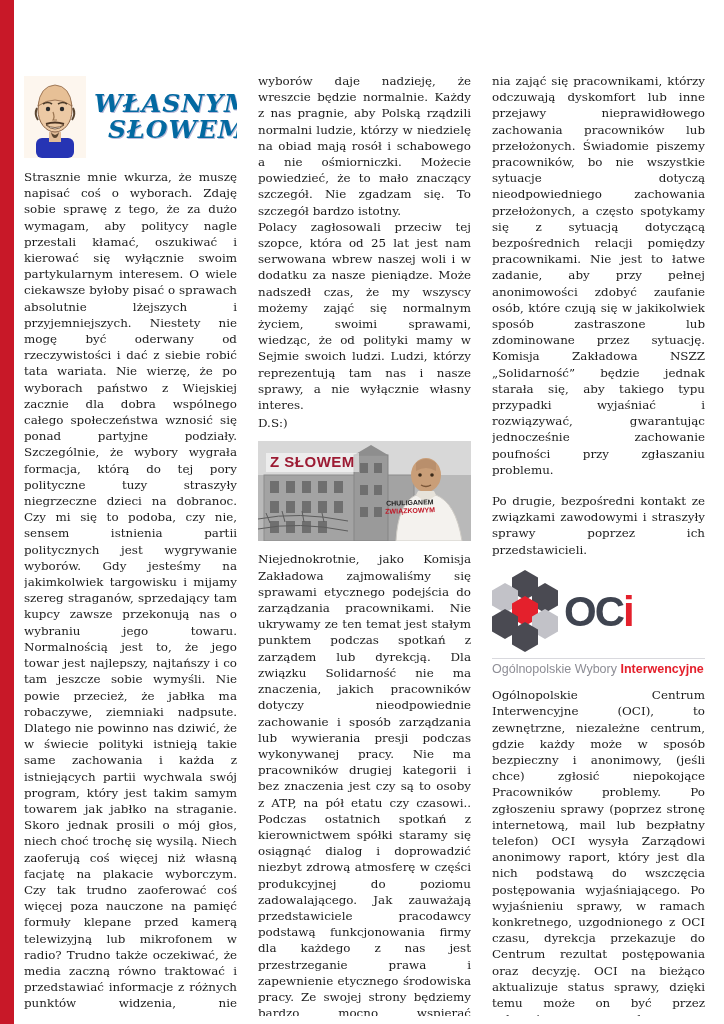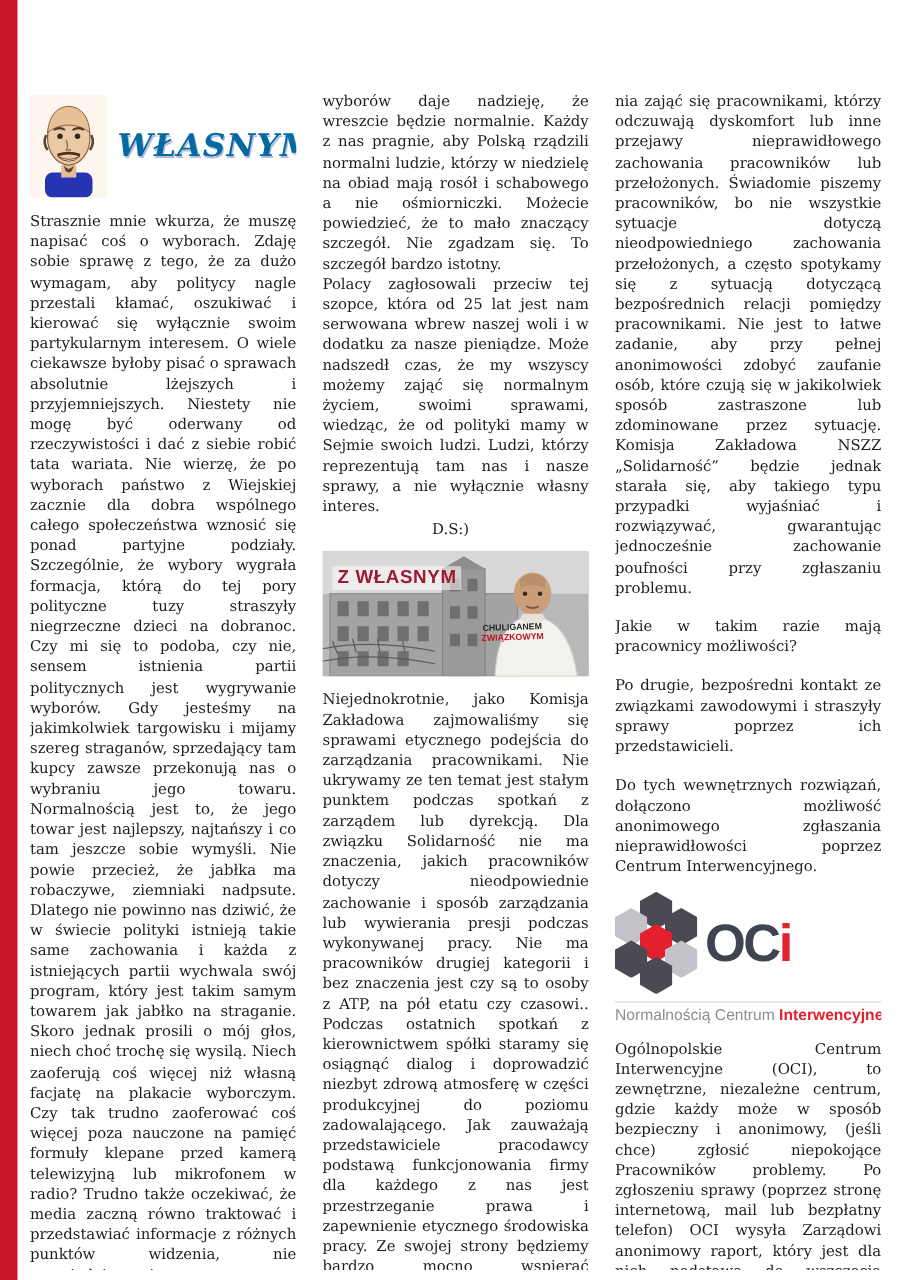--- a/index.html
+++ b/index.html
@@ -40,21 +40,21 @@
   .script-title{
     font-family:"DejaVu Serif", serif;
     font-style:italic;font-weight:bold;
     color:#0369a1;
     font-size:25px;line-height:26px;
     letter-spacing:1px;
     text-shadow:1px 1px 0 #b9b9d8;
   }
   .script-title .l2{margin-left:14px;}
   
-  .signature{text-align:center;padding-right:8px;margin:2px 0 10px 0;}
+  .signature{text-align:left;padding-right:8px;margin:2px 0 10px 0;}
   .banner{
     position:relative;width:213px;height:100px;
     background:linear-gradient(#d6d6d6,#9a9a9a);
     margin:4px 0 10px 0;overflow:hidden;
   }
   .banner .zz-label{
     position:absolute;left:8px;top:12px;
     font-family:"Liberation Sans", sans-serif;
     font-weight:bold;font-size:15px;letter-spacing:0.5px;
     color:#9c1b33;
@@ -113,20 +113,21 @@
           <circle cx="38" cy="33" r="2.2" fill="#2b2b2b"></circle>
           <path d="M19 28 q5 -3 9 0" fill="none" stroke="#4a3a28" stroke-width="1.6"></path>
           <path d="M34 28 q5 -3 9 0" fill="none" stroke="#4a3a28" stroke-width="1.6"></path>
           <path d="M29 36 q2 5 0 8 l4 0" fill="none" stroke="#9a7450" stroke-width="1.2"></path>
           <path d="M22 49 q9 5 18 0 q-4 4 -9 4 q-5 0 -9 -4Z" fill="#fff" stroke="#6a4a30" stroke-width="0.8"></path>
           <path d="M22 48 q9 -3 18 0" fill="none" stroke="#4a3322" stroke-width="2"></path>
           <path d="M27 56 q4 6 8 0 q-1 6 -4 6 q-3 0 -4 -6Z" fill="#5a4530"></path>
         </svg>
         <div class="script-title">
           <div class="l1">WŁASNYM</div>
+          <div class="l2">SŁOWEM</div>
         </div>
       </div>
       <p>Strasznie mnie wkurza, że muszę napisać coś o wyborach. Zdaję sobie sprawę z tego, że za dużo wymagam, aby politycy nagle przestali kłamać, oszukiwać i kierować się wyłącznie swoim partykularnym interesem. O wiele ciekawsze byłoby pisać o sprawach absolutnie lżejszych i przyjemniejszych. Niestety nie mogę być oderwany od rzeczywistości i dać z siebie robić tata wariata. Nie wierzę, że po wyborach państwo z Wiejskiej zacznie dla dobra wspólnego całego społeczeństwa wznosić się ponad partyjne podziały. Szczególnie, że wybory wygrała formacja, którą do tej pory polityczne tuzy straszyły niegrzeczne dzieci na dobranoc. Czy mi się to podoba, czy nie, sensem istnienia partii politycznych jest wygrywanie wyborów. Gdy jesteśmy na jakimkolwiek targowisku i mijamy szereg straganów, sprzedający tam kupcy zawsze przekonują nas o wybraniu jego towaru. Normalnością jest to, że jego towar jest najlepszy, najtańszy i co tam jeszcze sobie wymyśli. Nie powie przecież, że jabłka ma robaczywe, ziemniaki nadpsute. Dlatego nie powinno nas dziwić, że w świecie polityki istnieją takie same zachowania i każda z istniejących partii wychwala swój program, który jest takim samym towarem jak jabłko na straganie. Skoro jednak prosili o mój głos, niech choć trochę się wysilą. Niech zaoferują coś więcej niż własną facjatę na plakacie wyborczym. Czy tak trudno zaoferować coś więcej poza nauczone na pamięć formuły klepane przed kamerą telewizyjną lub mikrofonem w radio? Trudno także oczekiwać, że media zaczną równo traktować i przedstawiać informacje z różnych punktów widzenia, nie opowiadając się przy tym po żadnej ze stron. Nie sądzę, aby stały się obiektywne, bo takich nie ma i nigdy nie będzie. Natomiast chciałbym, aby zamiast tworzyć własne wyobrażenia rzeczywistości dostosowane do potrzeb swoich wydawców i ich politycznych przyjaciół, skupiły się na realiach i rzetelności podawanych faktów. Przecież w poniedziałek obudziliśmy się w tej samej Polsce, w której kładliśmy się spać w niedzielę. Jednak, daliśmy sobie szansę, aby ta nasza Polska zaczęła zmieniać. Wybory wygrała partia znienawidzona przez media i establishment, który od ćwierćwiecza dzielił i rządził w naszym kraju. Powiedzmy jednak sobie naprzeciw oportunistom, że taki wynik</p>
     </div>
 
     <div class="col">
       <p>wyborów daje nadzieję, że wreszcie będzie normalnie. Każdy z nas pragnie, aby Polską rządzili normalni ludzie, którzy w niedzielę na obiad mają rosół i schabowego a nie ośmiorniczki. Możecie powiedzieć, że to mało znaczący szczegół. Nie zgadzam się. To szczegół bardzo istotny.</p>
       <p>Polacy zagłosowali przeciw tej szopce, która od 25 lat jest nam serwowana wbrew naszej woli i w dodatku za nasze pieniądze. Może nadszedł czas, że my wszyscy możemy zająć się normalnym życiem, swoimi sprawami, wiedząc, że od polityki mamy w Sejmie swoich ludzi. Ludzi, którzy reprezentują tam nas i nasze sprawy, a nie wyłącznie własny interes.</p>
       <div class="signature">D.S:)</div>
 
@@ -167,51 +168,49 @@
           <g>
             <ellipse cx="168" cy="34" rx="15" ry="17" fill="#c99e78"></ellipse>
             <path d="M158 22 Q168 14 178 22 L178 30 Q168 24 158 30 Z" fill="#b98f6c"></path>
             <circle cx="162" cy="34" r="1.8" fill="#3a2a1a"></circle>
             <circle cx="174" cy="34" r="1.8" fill="#3a2a1a"></circle>
             <path d="M163 44 q5 3 10 0" stroke="#7a5638" stroke-width="1.4" fill="none"></path>
             <path d="M138 100 Q140 62 158 54 L168 58 L178 54 Q198 62 204 100 Z" fill="#f4f2ee" stroke="#cfccc6"></path>
             <path d="M158 54 Q168 64 178 54 L176 50 L160 50 Z" fill="#e6e2da"></path>
           </g>
         </svg>
-        <span class="zz-label">Z WŁASNYM</span>
+        <span class="zz-label">Z SŁOWEM</span>
         <div class="tshirt-text">
           <div class="dark">CHULIGANEM</div>
           <div>ZWIĄZKOWYM</div>
         </div>
       </div>
 
       <p>Niejednokrotnie, jako Komisja Zakładowa zajmowaliśmy się sprawami etycznego podejścia do zarządzania pracownikami. Nie ukrywamy ze ten temat jest stałym punktem podczas spotkań z zarządem lub dyrekcją. Dla związku Solidarność nie ma znaczenia, jakich pracowników dotyczy nieodpowiednie zachowanie i sposób zarządzania lub wywierania presji podczas wykonywanej pracy. Nie ma pracowników drugiej kategorii i bez znaczenia jest czy są to osoby z ATP, na pół etatu czy czasowi.. Podczas ostatnich spotkań z kierownictwem spółki staramy się osiągnąć dialog i doprowadzić niezbyt zdrową atmosferę w części produkcyjnej do poziomu zadowalającego. Jak zauważają przedstawiciele pracodawcy podstawą funkcjonowania firmy dla każdego z nas jest przestrzeganie prawa i zapewnienie etycznego środowiska pracy. Ze swojej strony będziemy bardzo mocno wspierać funkcjonujące w Lotte Wedel procedury, takie jak Kodeks Etyczny i Procedura Antykorupcyjna.</p>
 
     </div>
 
     <div class="col">
       <p>nia zająć się pracownikami, którzy odczuwają dyskomfort lub inne przejawy nieprawidłowego zachowania pracowników lub przełożonych. Świadomie piszemy pracowników, bo nie wszystkie sytuacje dotyczą nieodpowiedniego zachowania przełożonych, a często spotykamy się z sytuacją dotyczącą bezpośrednich relacji pomiędzy pracownikami. Nie jest to łatwe zadanie, aby przy pełnej anonimowości zdobyć zaufanie osób, które czują się w jakikolwiek sposób zastraszone lub zdominowane przez sytuację. Komisja Zakładowa NSZZ „Solidarność” będzie jednak starała się, aby takiego typu przypadki wyjaśniać i rozwiązywać, gwarantując jednocześnie zachowanie poufności przy zgłaszaniu problemu.</p>
-      <p class="gap">Jakie w takim razie mają pracownicy możliwości?</p>
       <p class="gap">Po drugie, bezpośredni kontakt ze związkami zawodowymi i straszyły sprawy poprzez ich przedstawicieli.</p>
-      <p class="gap">Do tych wewnętrznych rozwiązań, dołączono możliwość anonimowego zgłaszania nieprawidłowości poprzez Centrum Interwencyjnego.</p>
 
       <div class="oci-logo">
         <div class="oci-top">
           <div class="hexes">
             <div class="hex" style="left:20px;top:0;background:#4a4a52;"></div>
             <div class="hex" style="left:40px;top:13px;background:#4a4a52;"></div>
             <div class="hex" style="left:0;top:13px;background:#c2c2c8;"></div>
             <div class="hex" style="left:20px;top:26px;background:#e4202c;"></div>
             <div class="hex" style="left:40px;top:39px;background:#c2c2c8;"></div>
             <div class="hex" style="left:0;top:39px;background:#4a4a52;"></div>
             <div class="hex" style="left:20px;top:52px;background:#4a4a52;"></div>
           </div>
           <div class="oci-text"><span class="oc">OC</span><span class="i">i</span></div>
         </div>
-        <div class="oci-caption"><span class="gray">Normalnością Centrum </span><span class="red">Interwencyjne</span></div>
+        <div class="oci-caption"><span class="gray">Ogólnopolskie Wybory </span><span class="red">Interwencyjne</span></div>
       </div>
 
       <p>Ogólnopolskie Centrum Interwencyjne (OCI), to zewnętrzne, niezależne centrum, gdzie każdy może w sposób bezpieczny i anonimowy, (jeśli chce) zgłosić niepokojące Pracowników problemy. Po zgłoszeniu sprawy (poprzez stronę internetową, mail lub bezpłatny telefon) OCI wysyła Zarządowi anonimowy raport, który jest dla nich podstawą do wszczęcia postępowania wyjaśniającego. Po wyjaśnieniu sprawy, w ramach konkretnego, uzgodnionego z OCI czasu, dyrekcja przekazuje do Centrum rezultat postępowania oraz decyzję. OCI na bieżąco aktualizuje status sprawy, dzięki temu może on być przez zgłaszającego sprawdzany na bieżąco, przy pełnym zachowaniu anonimowości.</p>
 
     </div>
 
   </div>
 </div>
 
 </body></html>

